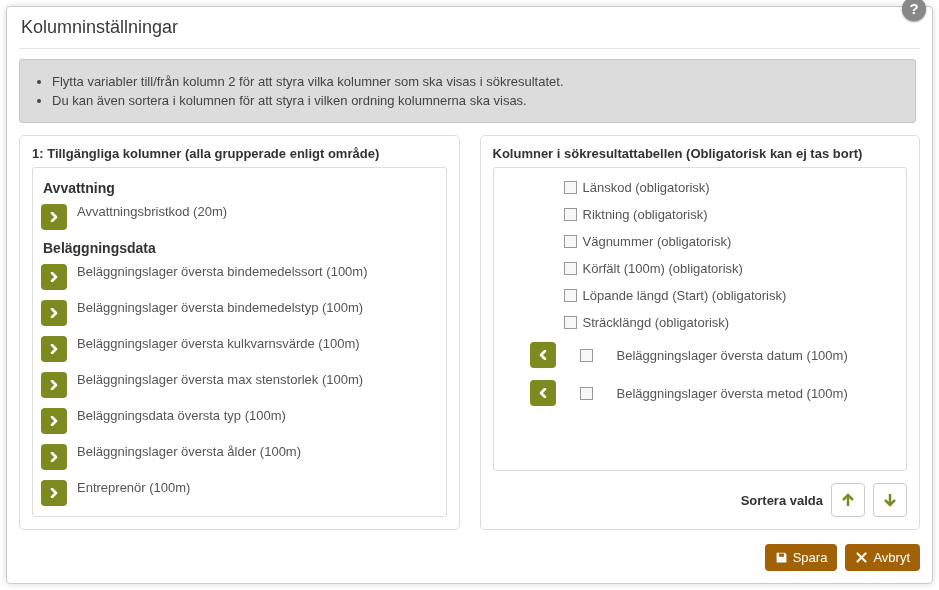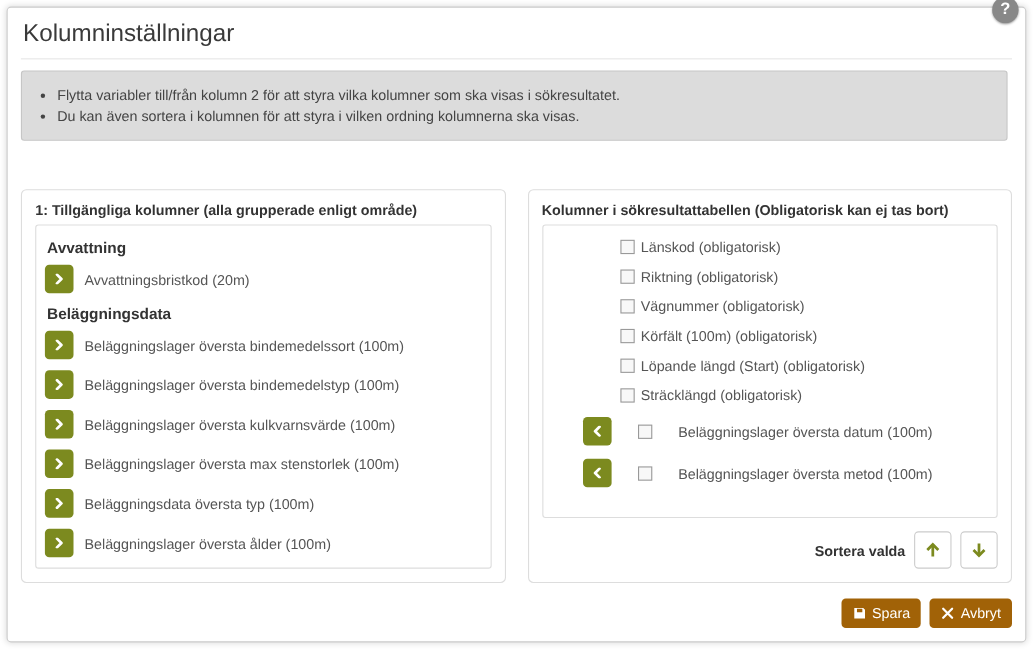--- a/index.html
+++ b/index.html
@@ -33,21 +33,21 @@
     background: #888;
     color: #fff;
     font-weight: bold;
     font-size: 15px;
     text-align: center;
     line-height: 24px;
     box-shadow: 0 1px 2px rgba(0,0,0,0.4);
     cursor: pointer;
   }
   .title {
-    font-size: 22px;
+    font-size: 18px;
     color: #3a3a3a;
     padding: 10px 0 10px 2px;
     border-bottom: 1px solid #e5e5e5;
   }
   .instructions {
     background: #dcdcdc;
     border: 1px solid #c6c6c6;
     border-radius: 3px;
     margin: 10px 4px 12px 0;
     padding: 10px 14px;
@@ -58,21 +58,20 @@
     padding-left: 18px;
   }
   .instructions li {
     margin: 4px 0;
   }
   .columns {
     display: flex;
     gap: 20px;
     flex: 1;
     min-height: 0;
-    margin-top: 32px;
   }
   .panel {
     flex: 1;
     border: 1px solid #ddd;
     border-radius: 5px;
     padding: 10px 12px 12px 12px;
     display: flex;
     flex-direction: column;
     min-height: 0;
   }
@@ -121,21 +120,20 @@
     stroke-width: 2.5;
   }
   .group-header {
     font-weight: bold;
     font-size: 14px;
     color: #333;
     margin: 6px 0 8px 2px;
   }
   .avail-row {
     display: flex;
-    align-items: center;
     gap: 10px;
     margin: 3px 0 10px 0;
   }
   .move-btn {
     width: 26px;
     height: 26px;
     background: #7c8a1f;
     border-radius: 4px;
     display: flex;
     align-items: center;

